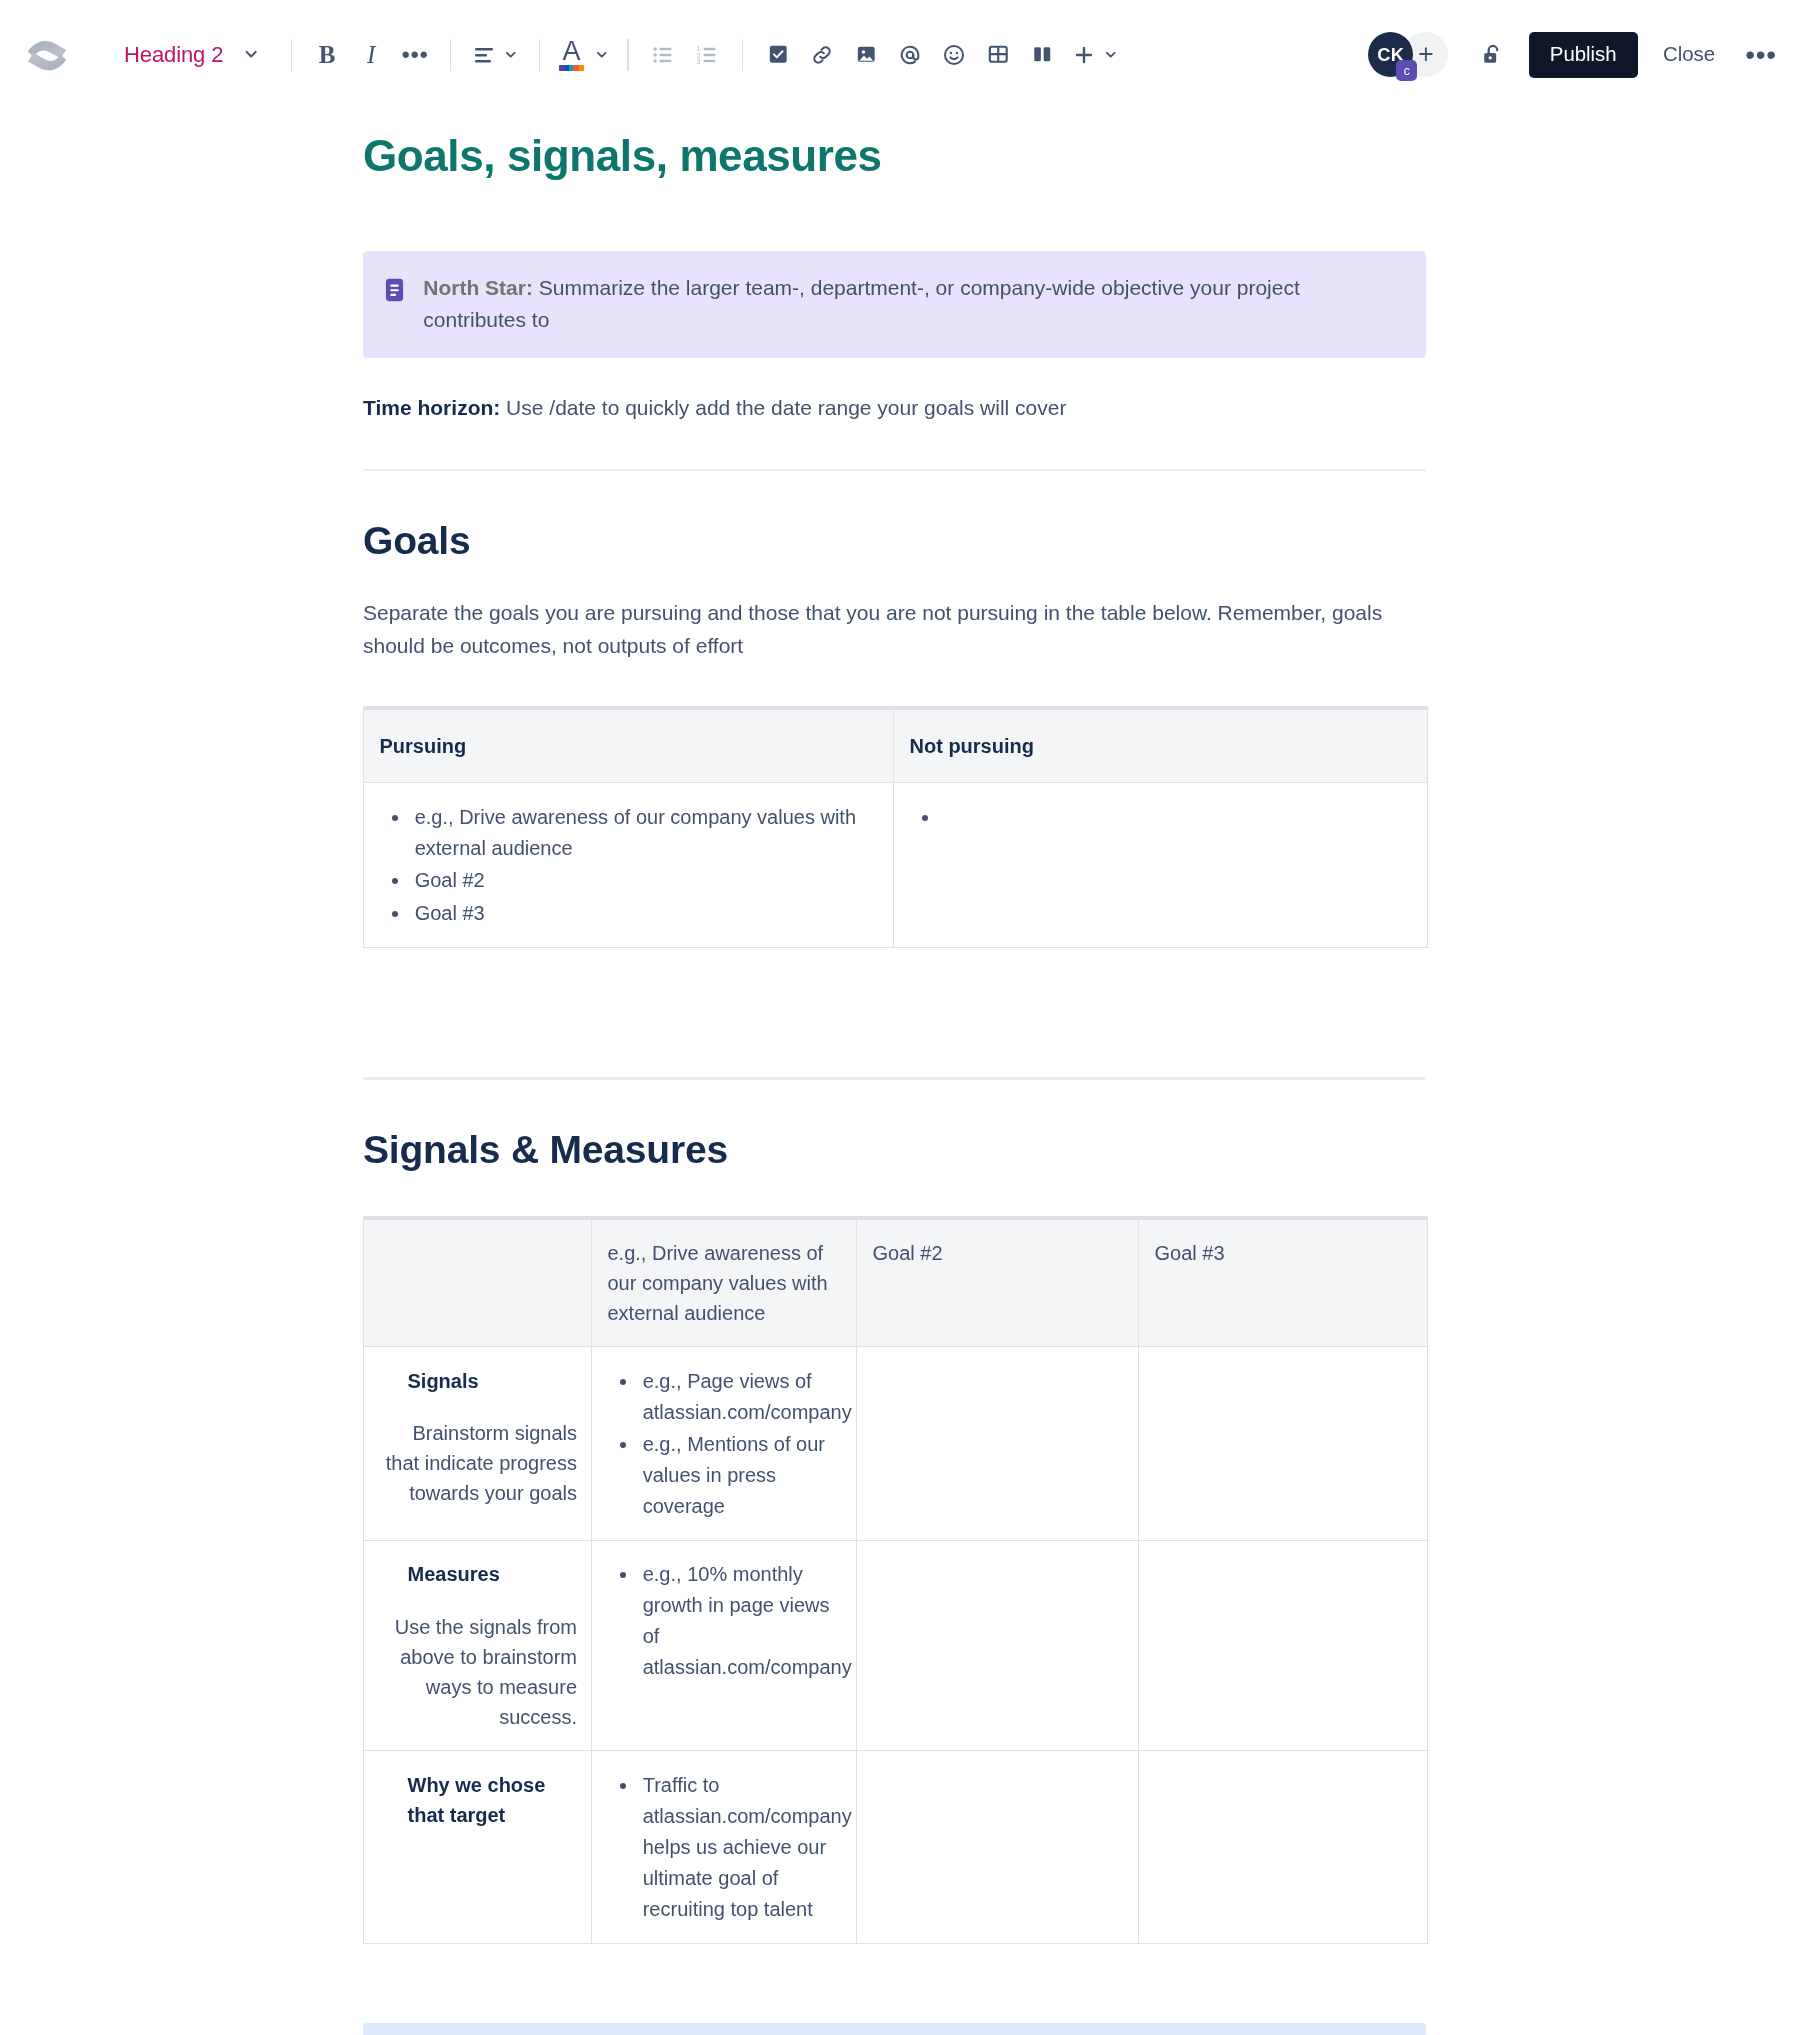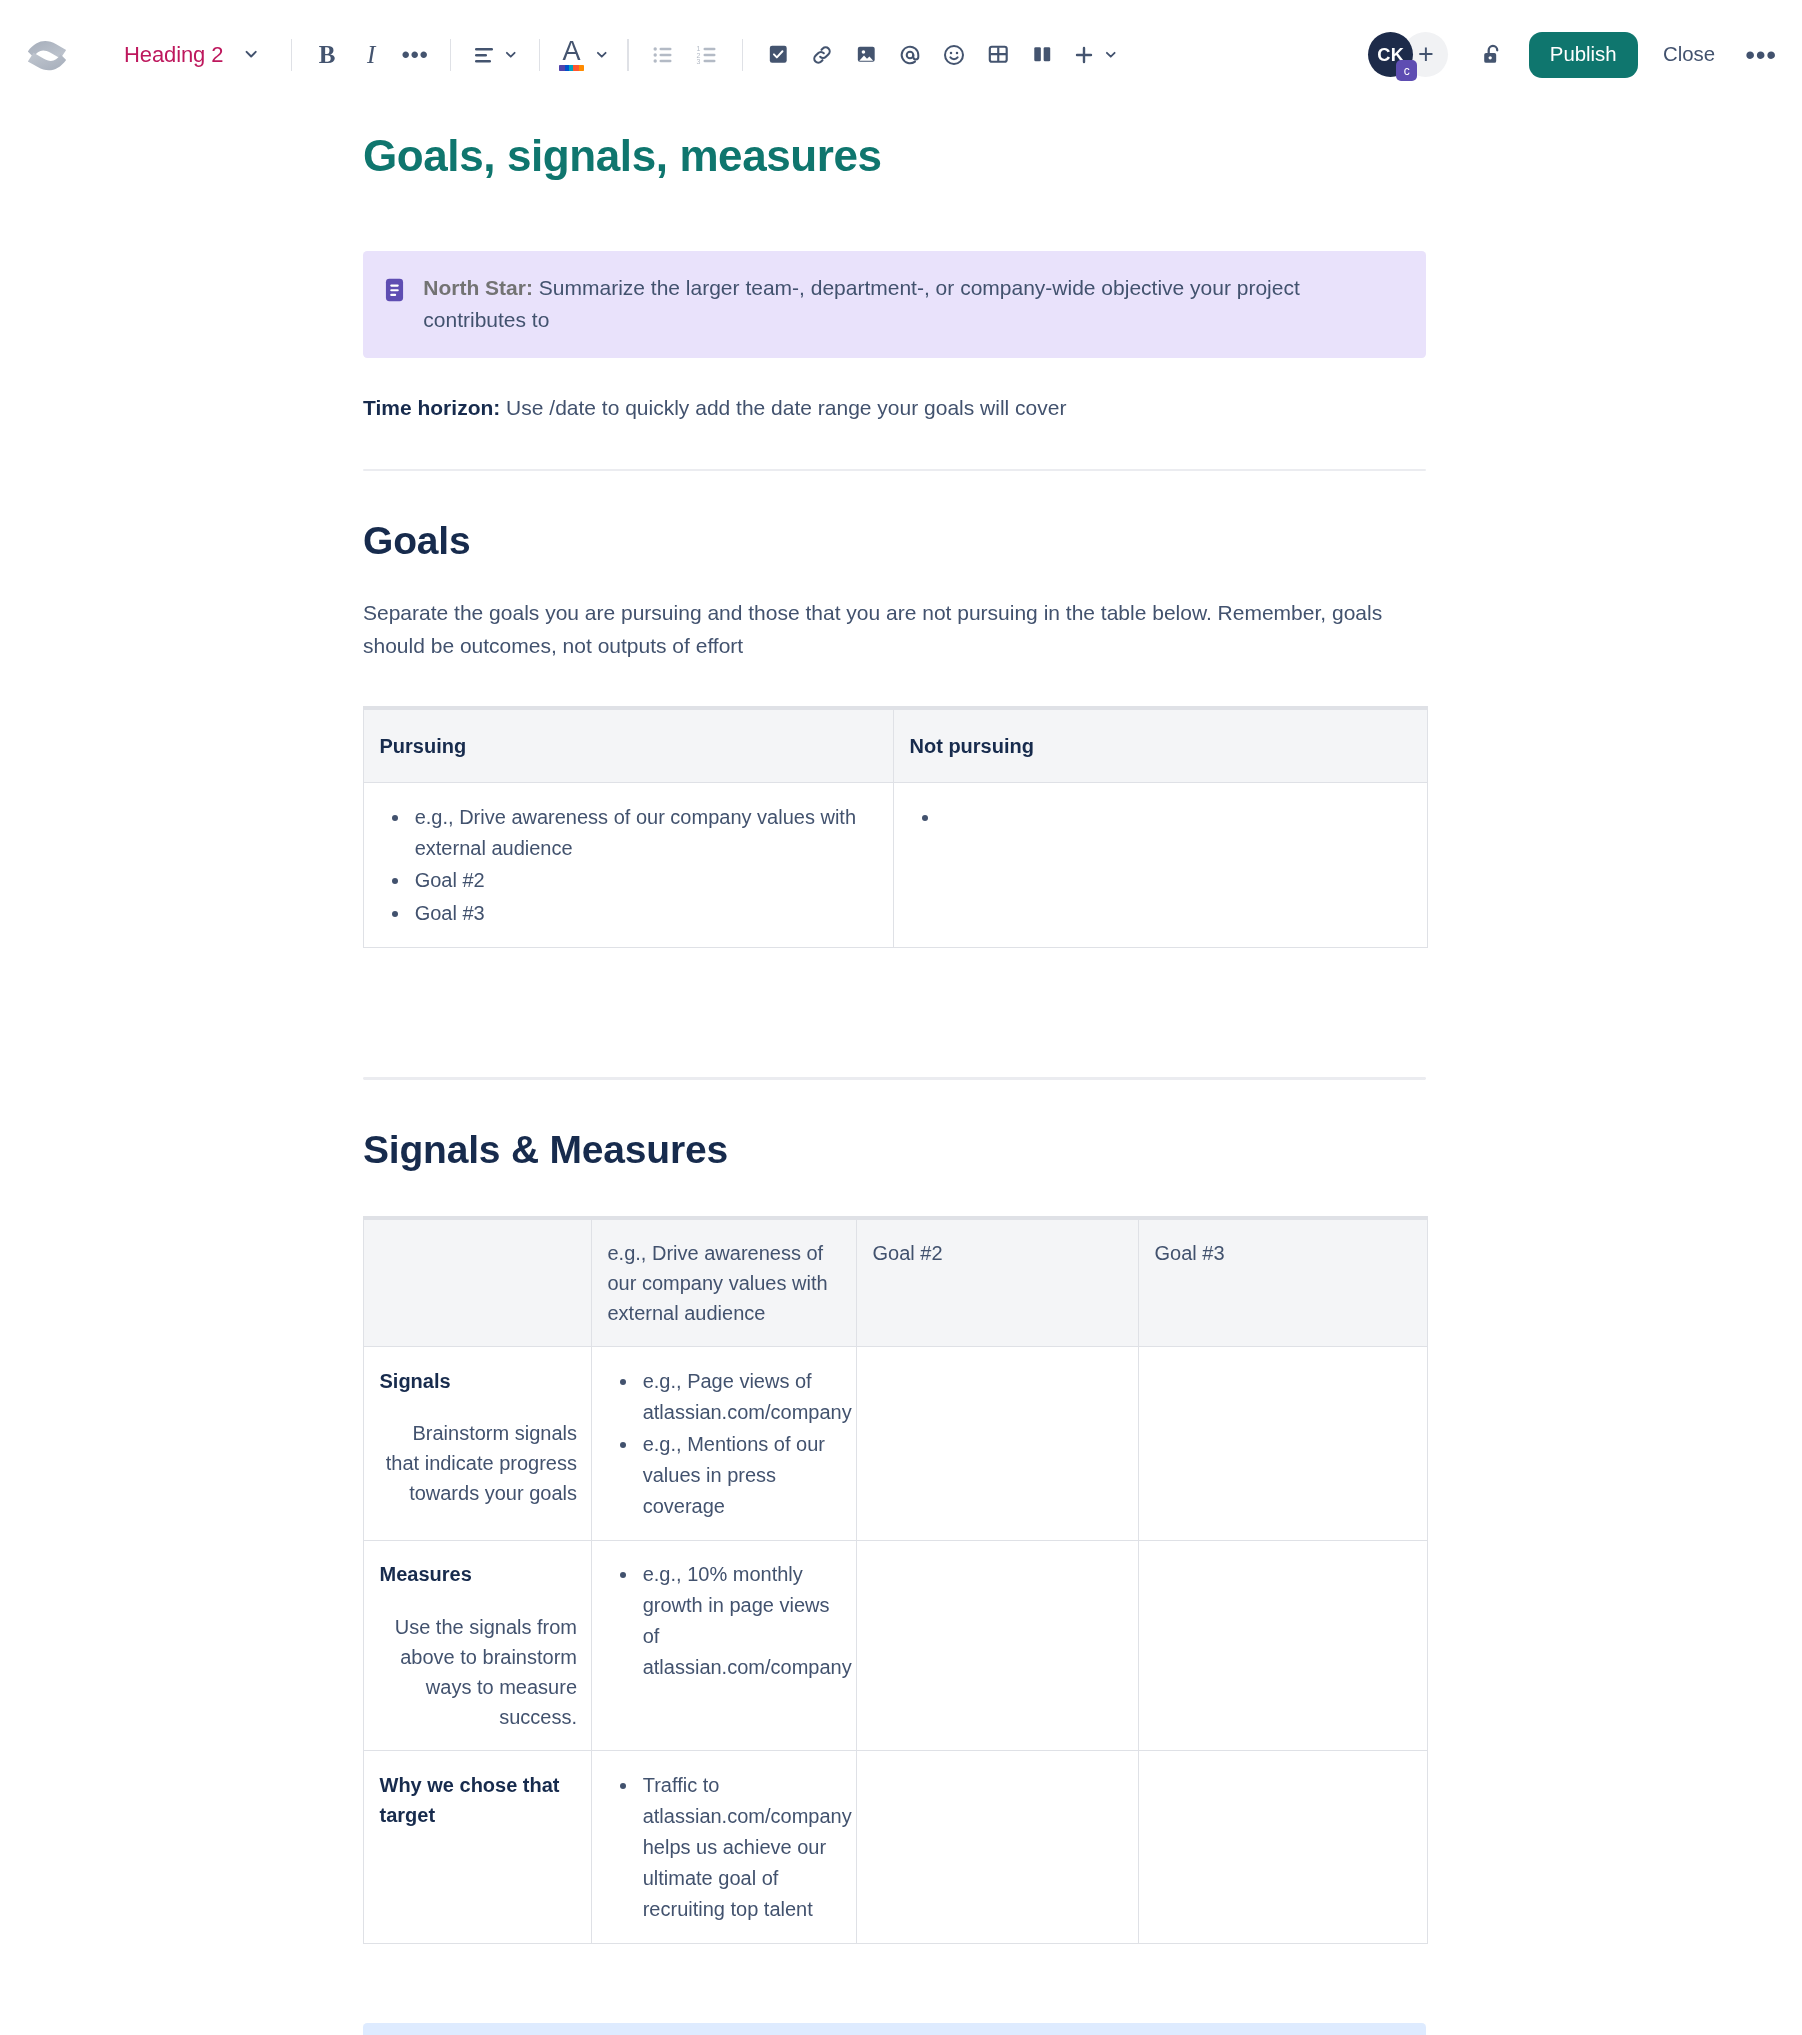--- a/index.html
+++ b/index.html
@@ -149,24 +149,24 @@
     cursor: pointer;
     z-index: 1;
   }
   .add-person .pl { font-size: 27px; line-height: 0.8; font-weight: 300; color:#44546F; }
 
   .lock-btn { margin-right: 15.5px; }
 
   .publish-btn {
     height: 46px;
     padding: 8px 21px;
-    background: #0f766e;
+    background: #0f172a;
     color: #ffffff;
     border: none;
-    border-radius: 13px;
+    border-radius: 5px;
     font-size: 20.4px;
     font-family: "Liberation Sans", sans-serif;
     cursor: pointer;
     display:flex; align-items:center;
     margin-right: 7px;
   }
   .close-btn {
     height: 46px;
     padding: 0 18.3px;
     background: transparent;
@@ -297,21 +297,21 @@
 
   .tbl-goals { width: 1063px; }
   .tbl-goals col.c1 { width: 530px; }
   .tbl-goals col.c2 { width: 534px; }
 
   .tbl-sm col.s1 { width: 228px; }
   .tbl-sm col.s2 { width: 265px; }
   .tbl-sm col.s3 { width: 282px; }
   .tbl-sm col.s4 { width: 289px; }
 
-  .rowhdr-title { font-weight: bold; color:#172B4D; }
+  .rowhdr-title { font-weight: bold; color:#172B4D;margin-left:28px; }
   .rowhdr-desc { margin-top: 22.5px; color:#42526E;text-align:right; }
 
   .spacer-lg { height: 85px; }
 
   .panel-info {
     margin-top: 79px;
     background: #DEEBFF;
     border-radius: 4.2px;
     padding: 21px 25px 22.5px 21px;
     display: flex;

